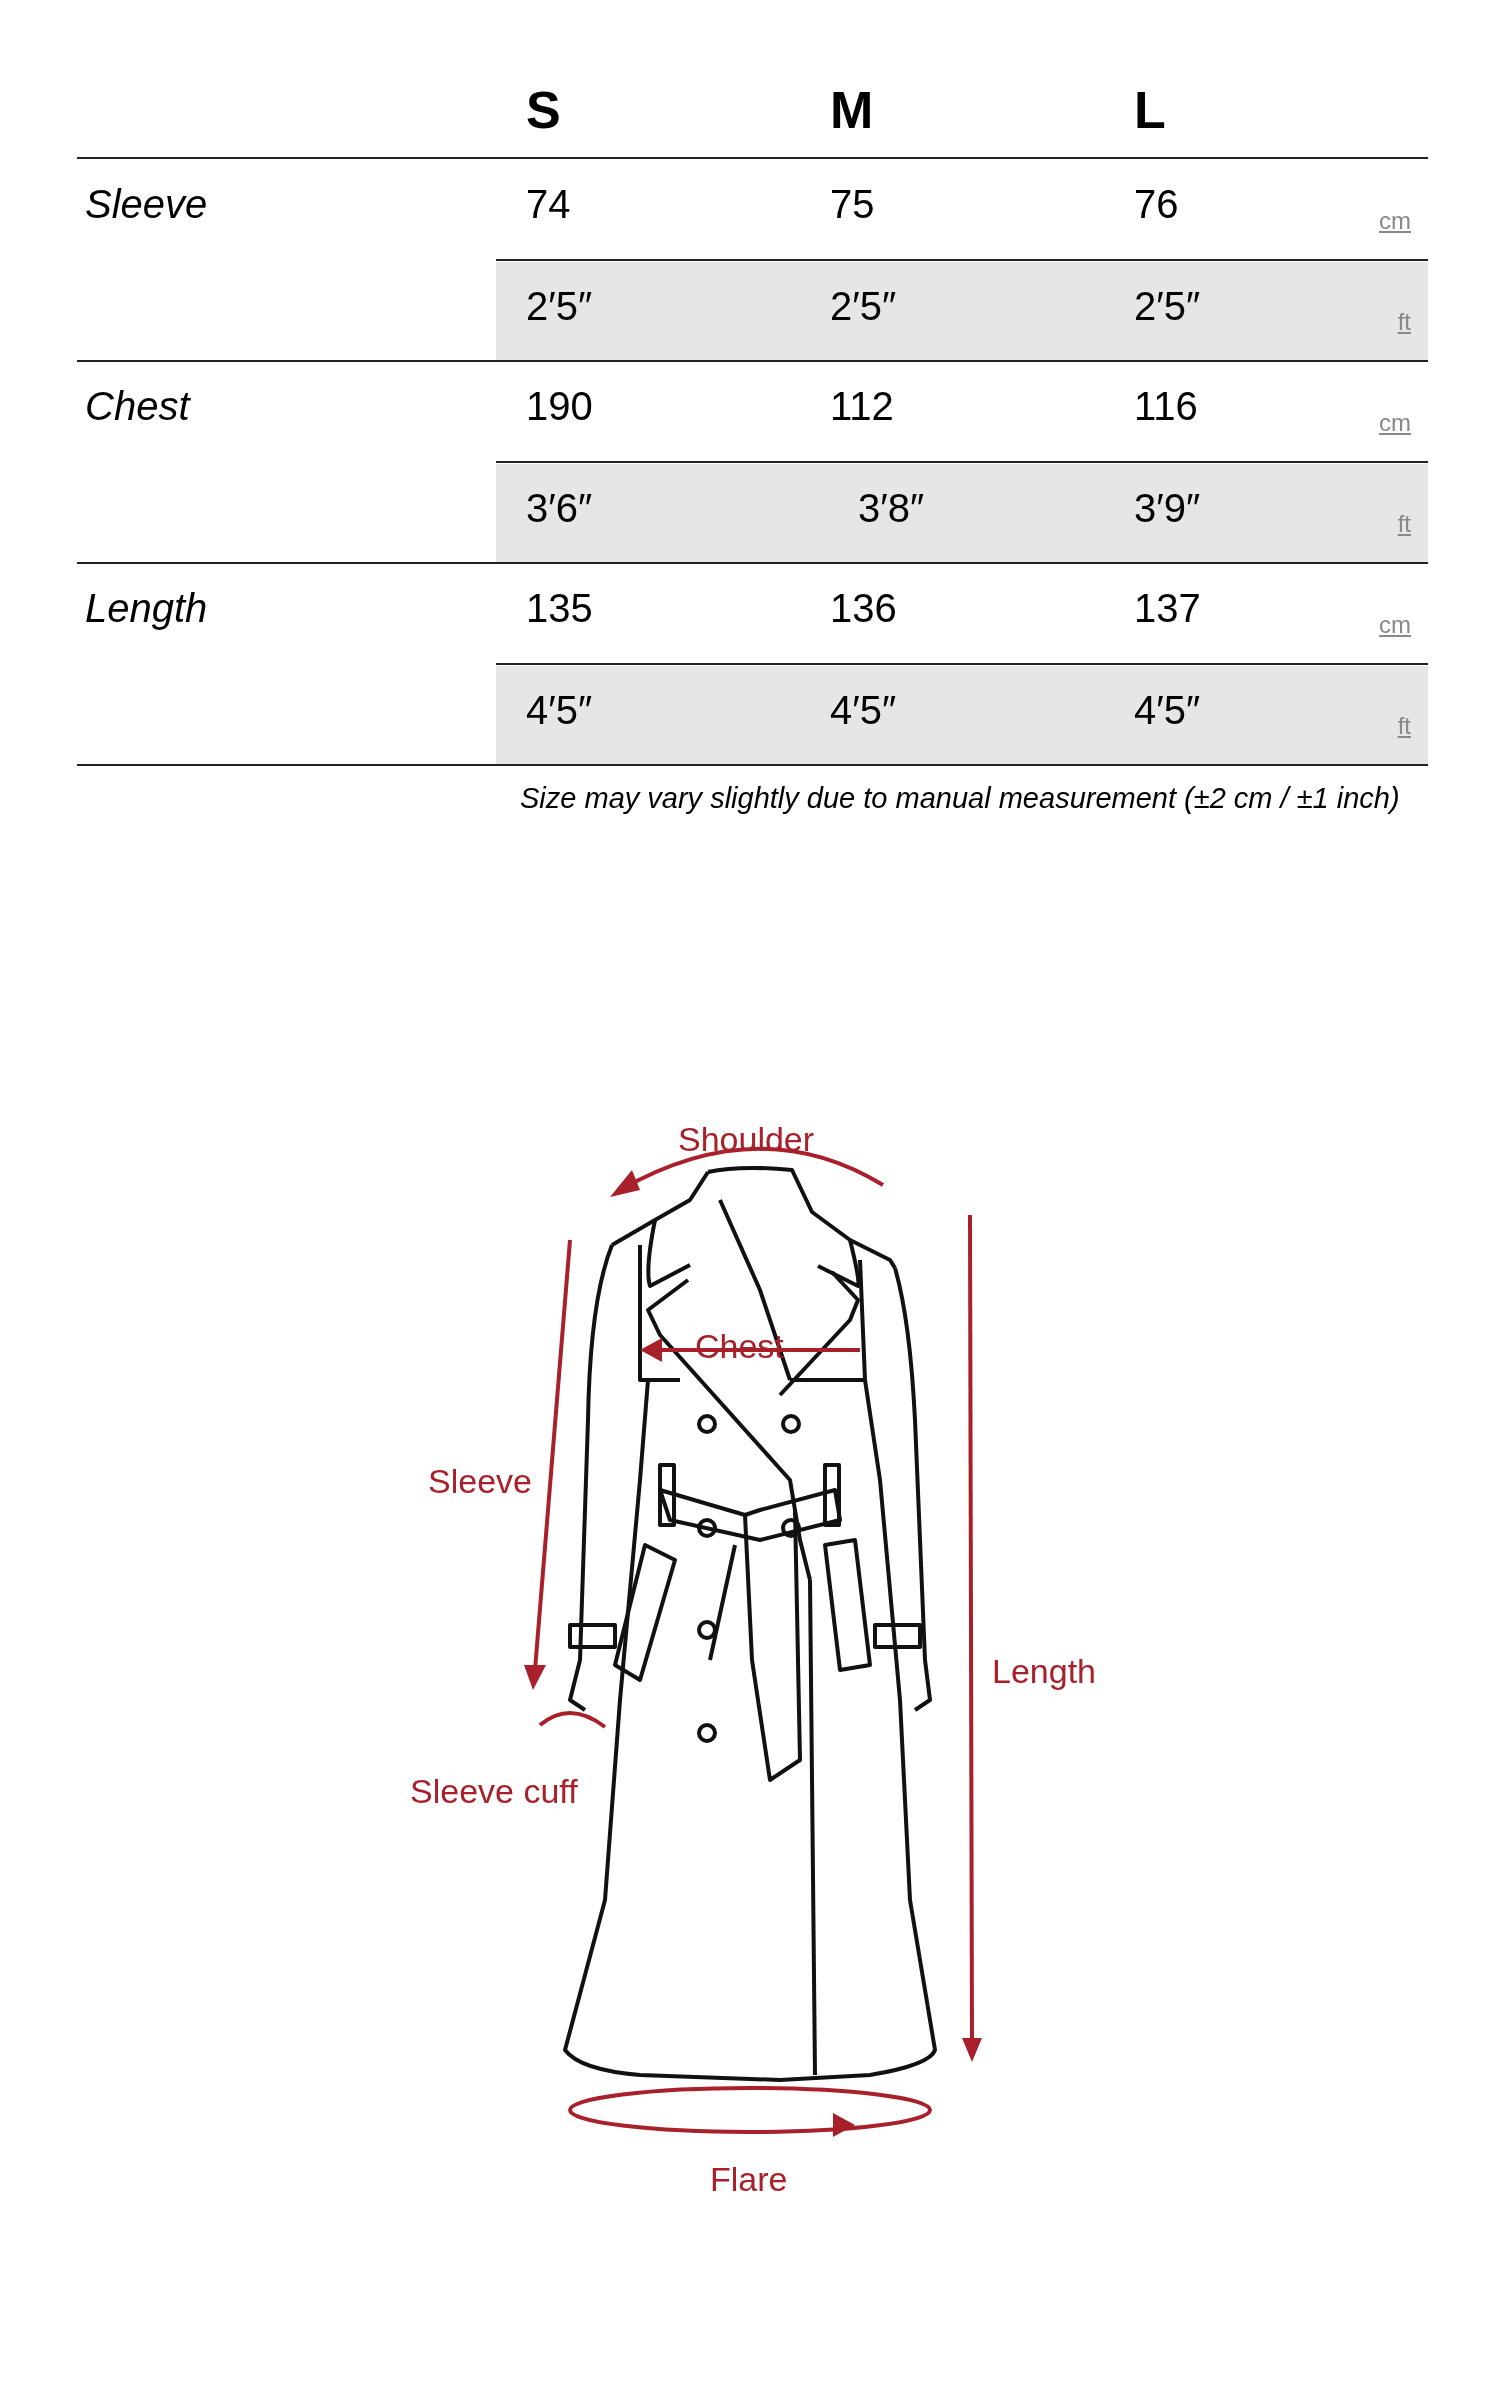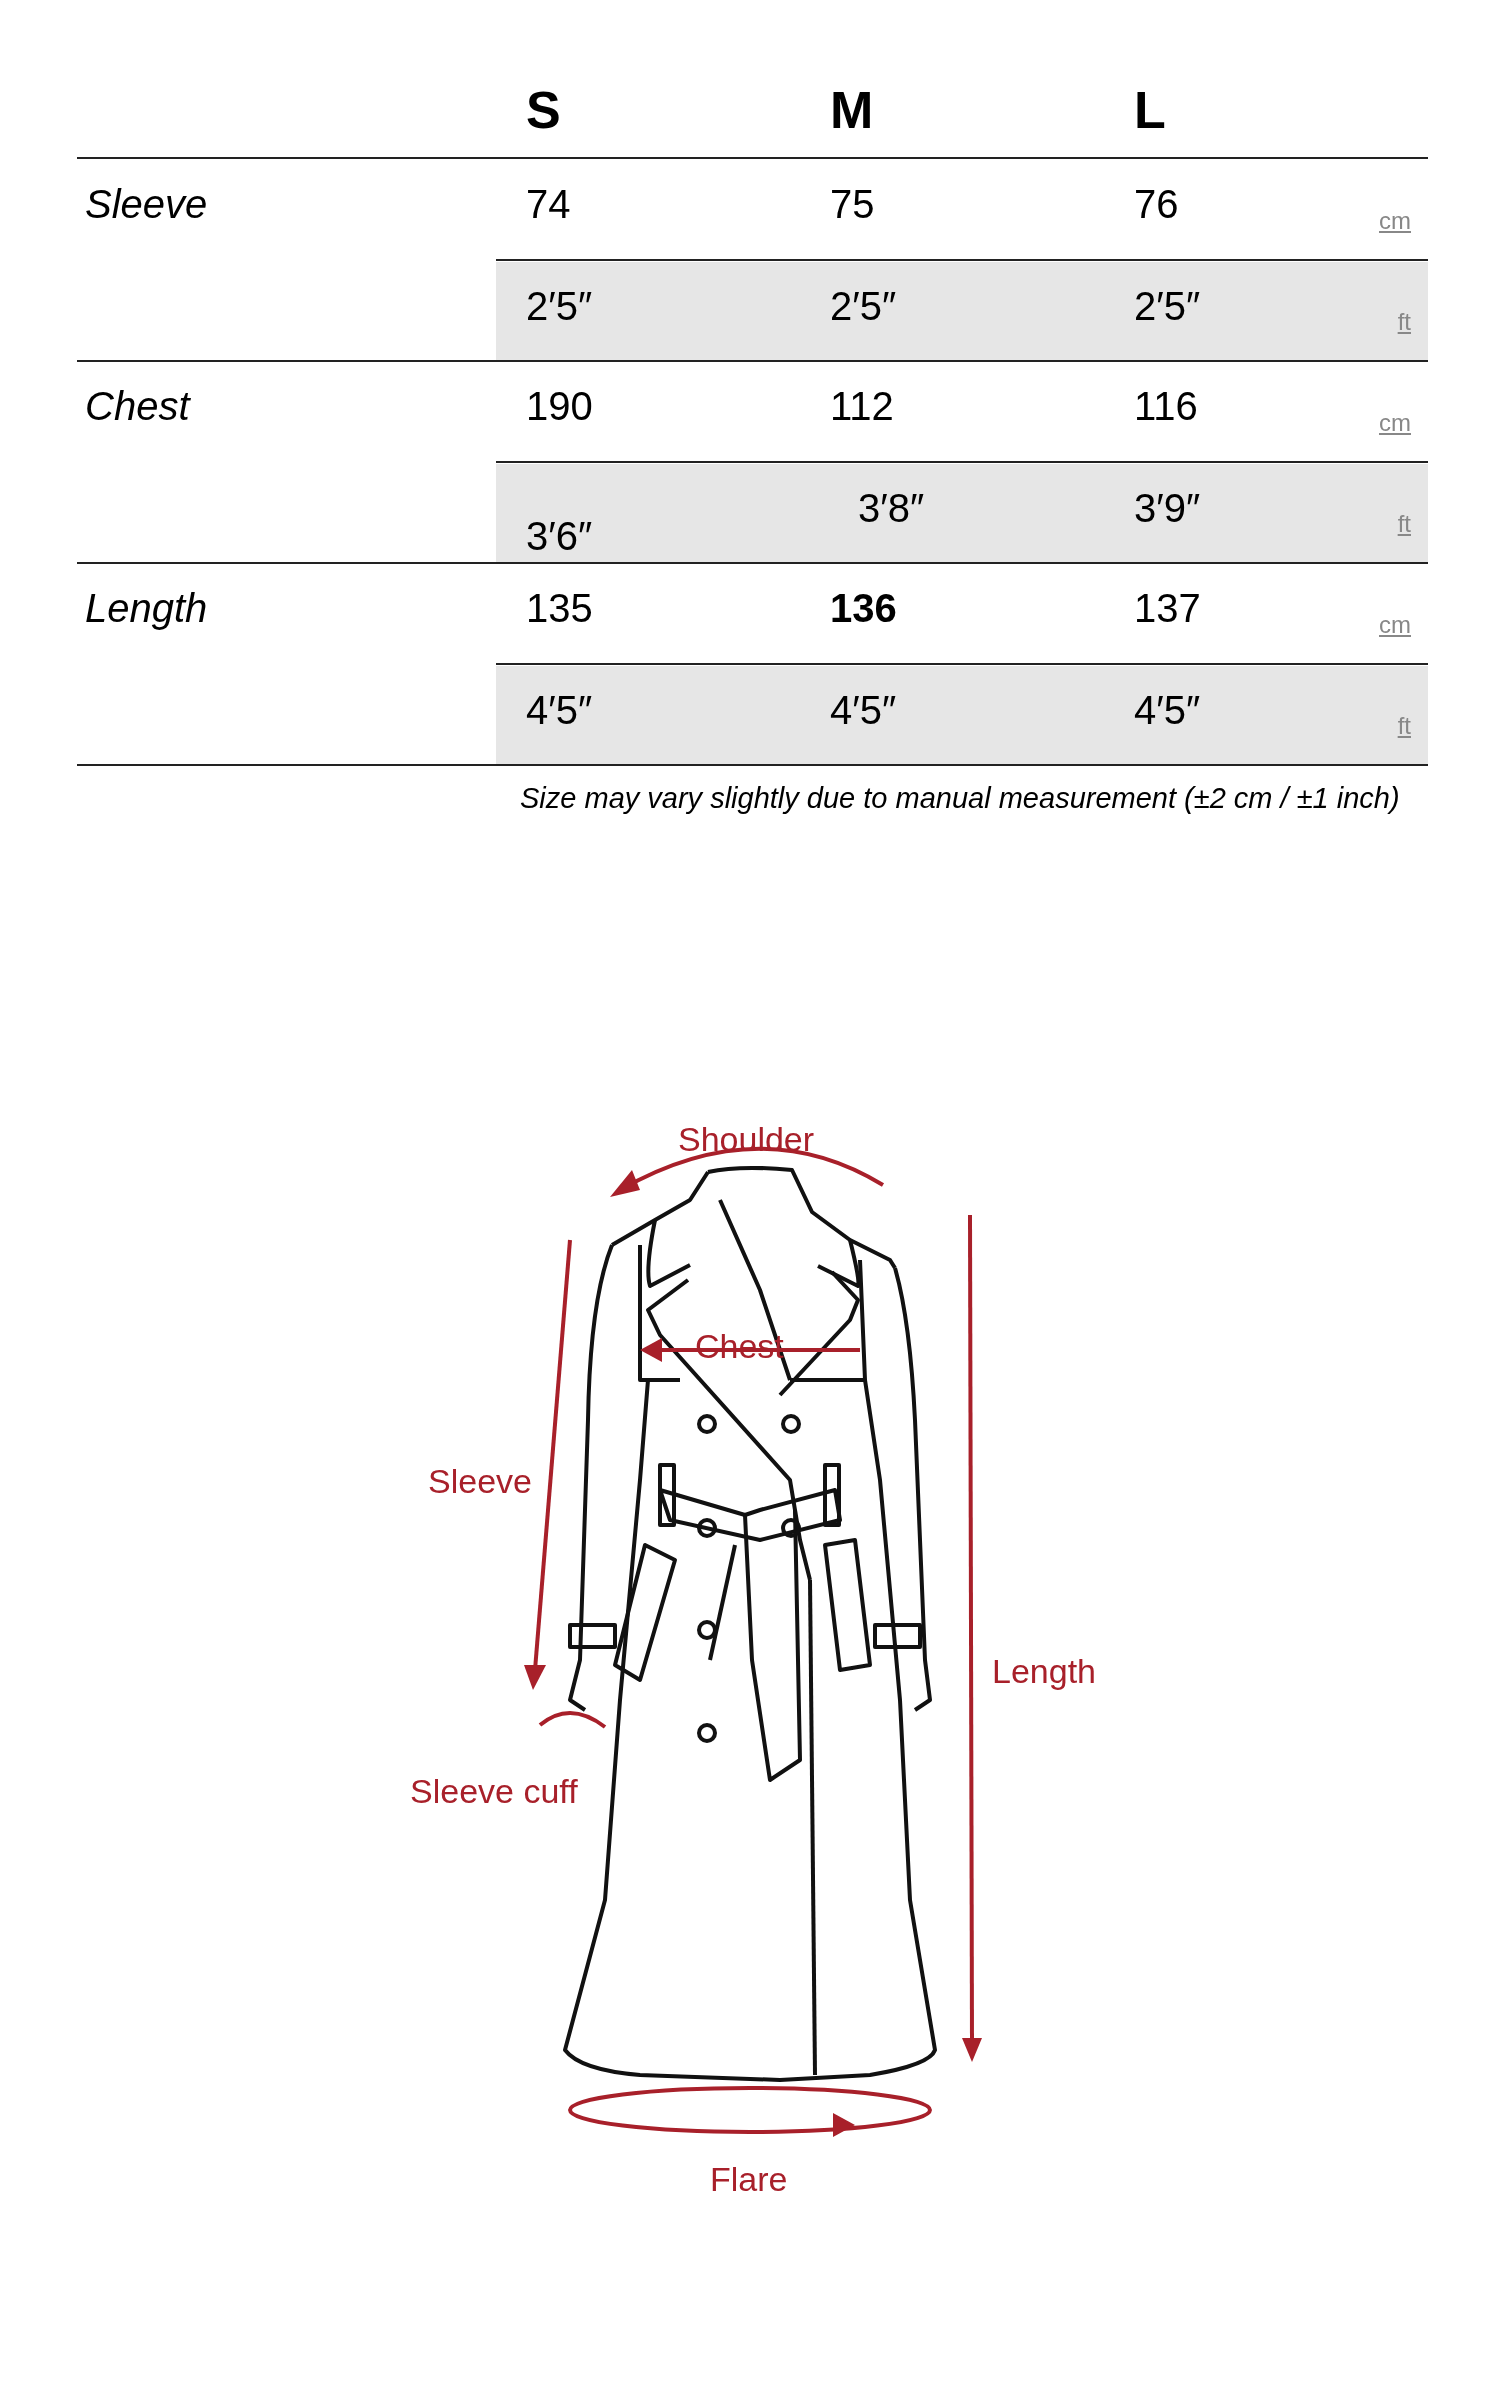--- a/index.html
+++ b/index.html
@@ -41,28 +41,28 @@
 <div class="val" style="left:526px;top:284px;">2′5″</div>
 <div class="val" style="left:830px;top:284px;">2′5″</div>
 <div class="val" style="left:1134px;top:284px;">2′5″</div>
 <div class="unit" style="top:308px;">ft</div>
 
 <div class="lbl" style="top:384px;">Chest</div>
 <div class="val" style="left:526px;top:384px;">190</div>
 <div class="val" style="left:830px;top:384px;">112</div>
 <div class="val" style="left:1134px;top:384px;">116</div>
 <div class="unit" style="top:409px;">cm</div>
-<div class="val" style="left:526px;top:486px;margin-top:28px;">3′6″</div>
+<div class="val" style="left:526px;top:486px;">3′6″</div>
 <div class="val" style="left:830px;top:486px;margin-left:28px;">3′8″</div>
 <div class="val" style="left:1134px;top:486px;">3′9″</div>
 <div class="unit" style="top:510px;">ft</div>
 
 <div class="lbl" style="top:586px;">Length</div>
 <div class="val" style="left:526px;top:586px;">135</div>
-<div class="val" style="left:830px;top:586px;font-weight:bold;">136</div>
+<div class="val" style="left:830px;top:586px;">136</div>
 <div class="val" style="left:1134px;top:586px;">137</div>
 <div class="unit" style="top:611px;">cm</div>
 <div class="val" style="left:526px;top:688px;">4′5″</div>
 <div class="val" style="left:830px;top:688px;">4′5″</div>
 <div class="val" style="left:1134px;top:688px;">4′5″</div>
 <div class="unit" style="top:712px;">ft</div>
 
 <div class="note">Size may vary slightly due to manual measurement (±2 cm / ±1 inch)</div>
 
 <svg width="1500" height="2400">

